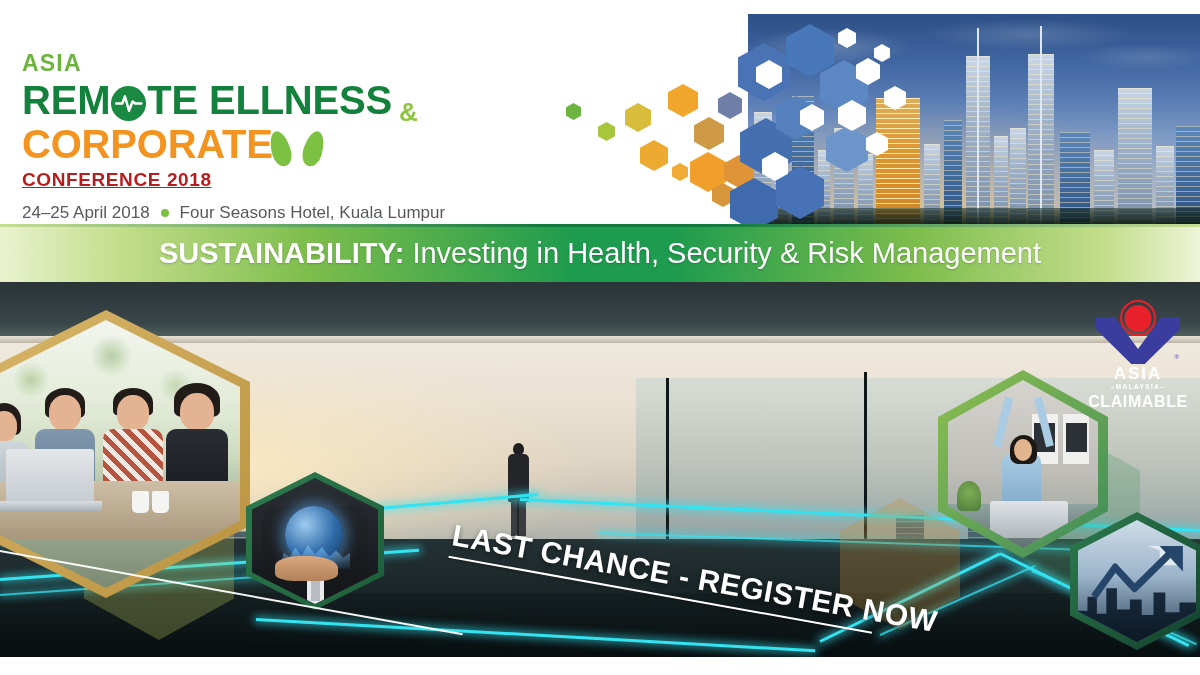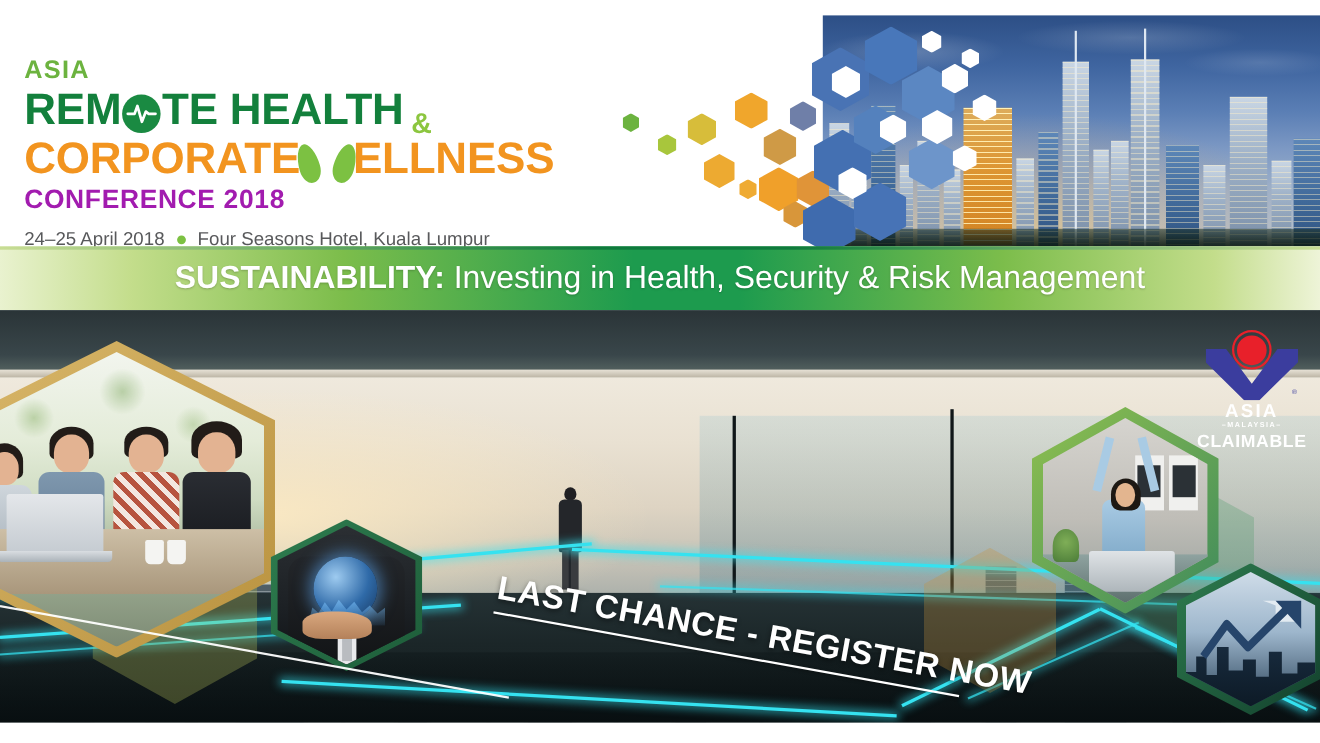--- a/index.html
+++ b/index.html
@@ -44,21 +44,21 @@
   .l-amp { font-size:26px; font-weight:bold; color:#8cc63f; margin-left:7px; position:relative; top:5px; }
   .pulse-o { width:35px; height:35px; border-radius:50%; background:#1a8a42; display:inline-block;
      position:relative; margin:0 1px; top:1px; }
   .l-line3 { display:flex; align-items:flex-end; margin-top:4px; line-height:1; }
   .l-corp, .l-ellness { font-size:40px; font-weight:bold; letter-spacing:-0.2px; color:#f2941f; }
   .leaf-w { position:relative; width:44px; height:38px; display:inline-block; margin:0 2px; top:2px; }
   .leaf-w span { position:absolute; bottom:0; width:19px; height:36px; background:#7cc142;
      border-radius:50% 50% 50% 50% / 62% 62% 38% 38%; }
   .leaf-w span.lf-a { left:1px; transform:rotate(-16deg); transform-origin:bottom center; }
   .leaf-w span.lf-b { right:1px; transform:rotate(16deg); transform-origin:bottom center; }
-  .l-conf { font-size:24px; font-weight:bold; letter-spacing:0.6px; color:#a21caf; margin-top:6px; line-height:1; }
+  .l-conf { font-size:19px; font-weight:bold; letter-spacing:0.6px; color:#b91c1c; margin-top:6px; line-height:1;text-decoration:underline; }
   .l-meta { margin-top:14px; font-size:17px; color:#58595b; display:flex; align-items:center; gap:11px; }
   .l-dot { width:8px; height:8px; border-radius:50%; background:#7cc142; display:inline-block; }
 
   
   #tagbar { position:absolute; left:0; top:224px; width:1200px; height:58px;
      background:linear-gradient(90deg,#e9f2cf 0%,#c3dd8b 10%,#7cbd4b 26%,#1d9b4e 48%,#1d9b4e 56%,#7cbd4b 76%,#c3dd8b 92%,#eef4d8 100%);
      display:flex; align-items:center; justify-content:center; }
   #tagbar .rule-top { position:absolute; left:0; top:0; width:100%; height:3px;
      background:linear-gradient(90deg,#c8dd94,#0f7a3c 45%,#0f7a3c 60%,#c8dd94); }
   .tag-text { font-size:29px; color:#ffffff; white-space:nowrap; text-shadow:0 1px 2px rgba(0,0,0,.22); }
@@ -277,31 +277,30 @@
     <div id="logo">
       <div class="l-asia">ASIA</div>
 
       <div class="l-line2">
         <span class="l-rem">REM</span>
         <span class="pulse-o">
           <svg viewBox="0 0 34 34" width="35" height="35" style="position:absolute;left:0;top:0;">
             <path d="M5 17 h6 l2.5 -7 l4 14 l3.5 -9 l2.5 2 h6" fill="none" stroke="#ffffff" stroke-width="2.4" stroke-linecap="round" stroke-linejoin="round"></path>
           </svg>
         </span>
-        <span class="l-te-health">TE HEALTH</span>
+        <span class="l-te-health">TE ELLNESS</span>
         <span class="l-amp">&amp;</span>
       </div>
 
       <div class="l-line3">
         <span class="l-corp">CORPORATE</span>
         <span class="leaf-w">
           <span class="lf-a"></span>
             <span class="lf-b"></span>
         </span>
-        <span class="l-ellness">ELLNESS</span>
       </div>
 
       <div class="l-conf">CONFERENCE 2018</div>
 
       <div class="l-meta">
         <span>24–25 April 2018</span>
         <span class="l-dot"></span>
         <span>Four Seasons Hotel, Kuala Lumpur</span>
       </div>
     </div>

